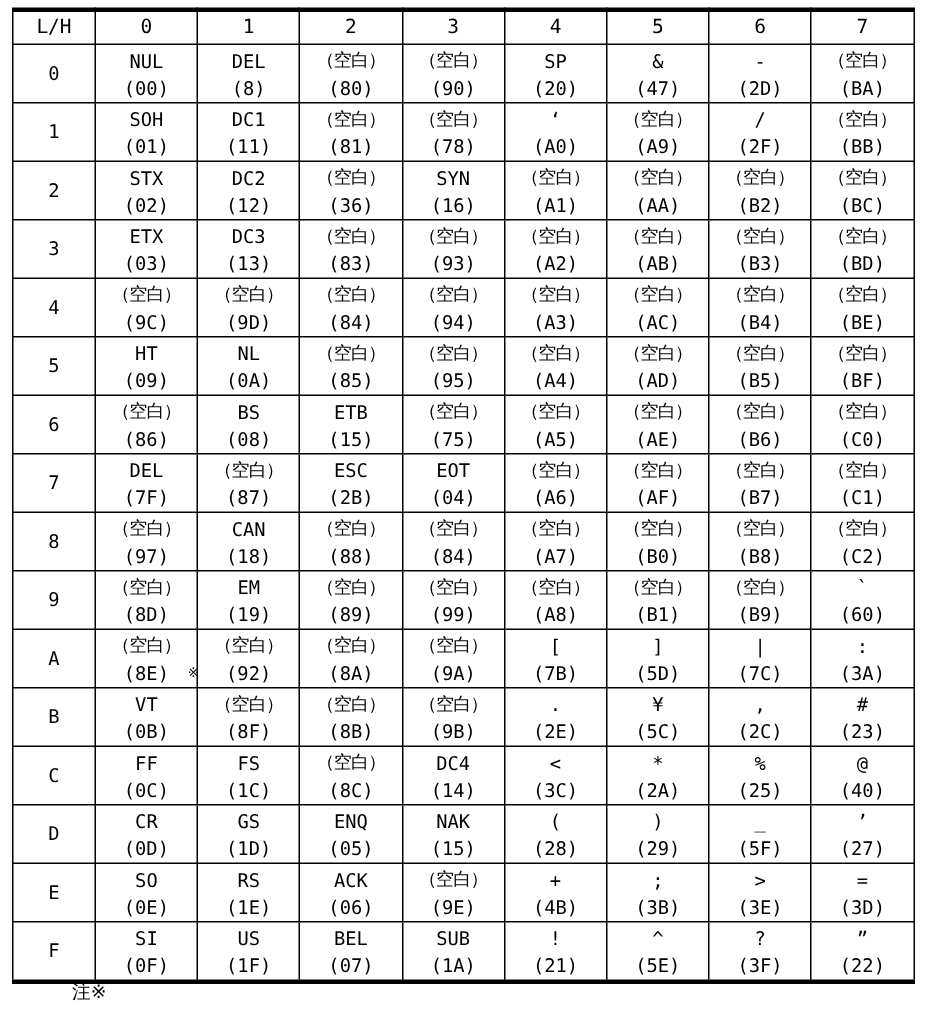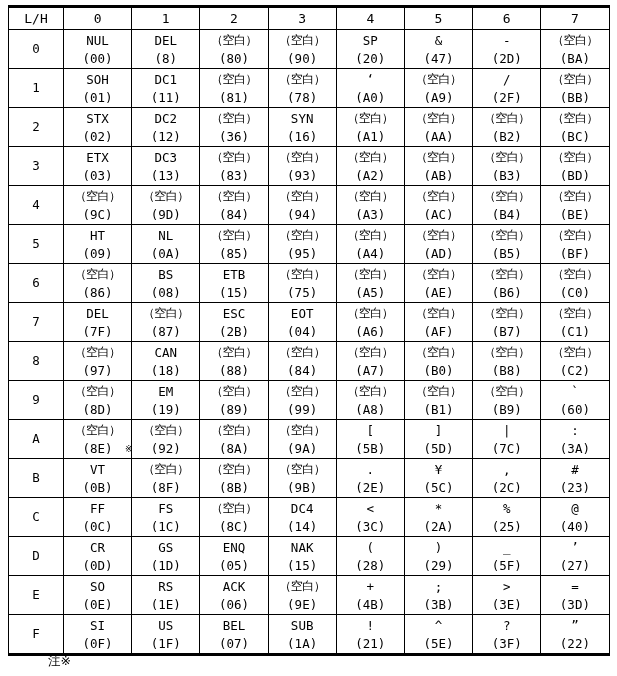--- a/index.html
+++ b/index.html
@@ -681,21 +681,21 @@
           </td>
           <td>
             <div class="cell-inner">
               <span class="glyph jp">（空白）</span>
               <span class="hex"><span class="hex-wrap">(9A)</span></span>
             </div>
           </td>
           <td>
             <div class="cell-inner">
               <span class="glyph">[</span>
-              <span class="hex"><span class="hex-wrap">(5B)</span></span>
+              <span class="hex"><span class="hex-wrap">(7B)</span></span>
             </div>
           </td>
           <td>
             <div class="cell-inner">
               <span class="glyph">]</span>
               <span class="hex"><span class="hex-wrap">(5D)</span></span>
             </div>
           </td>
           <td>
             <div class="cell-inner">

